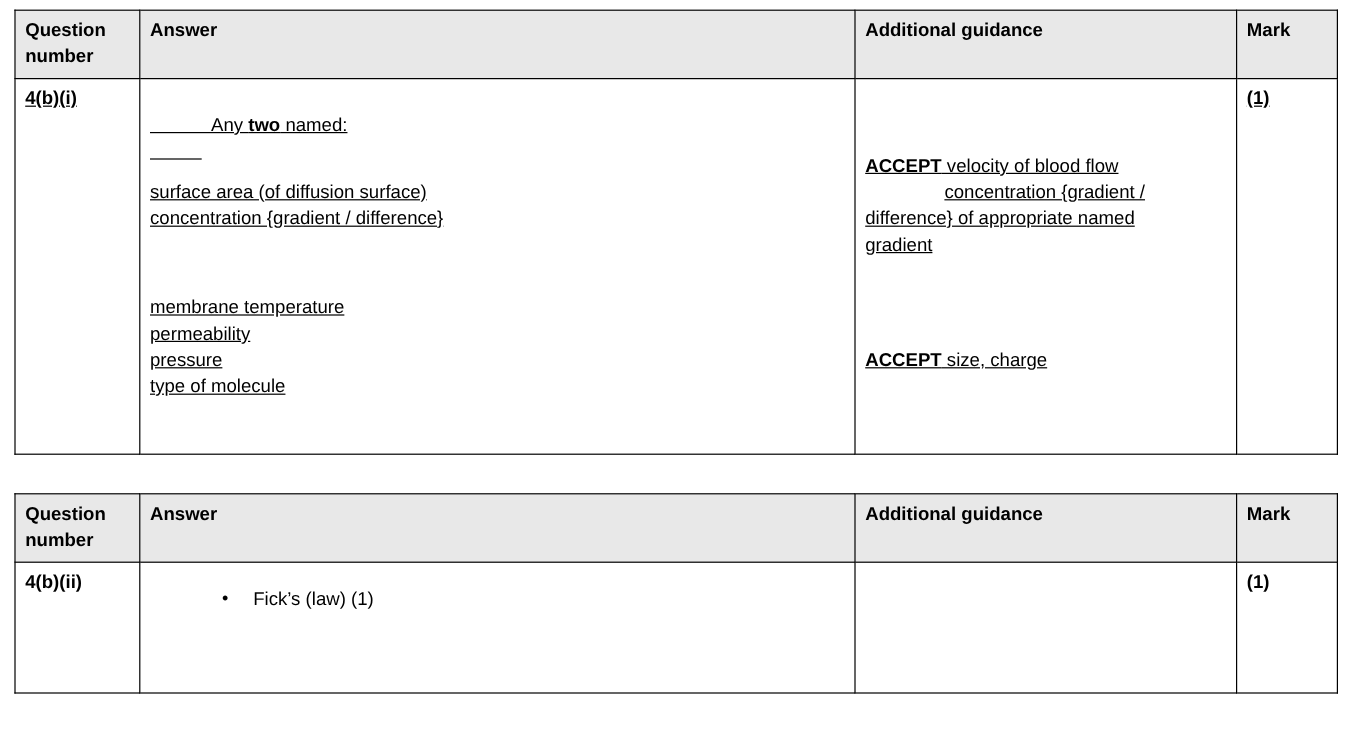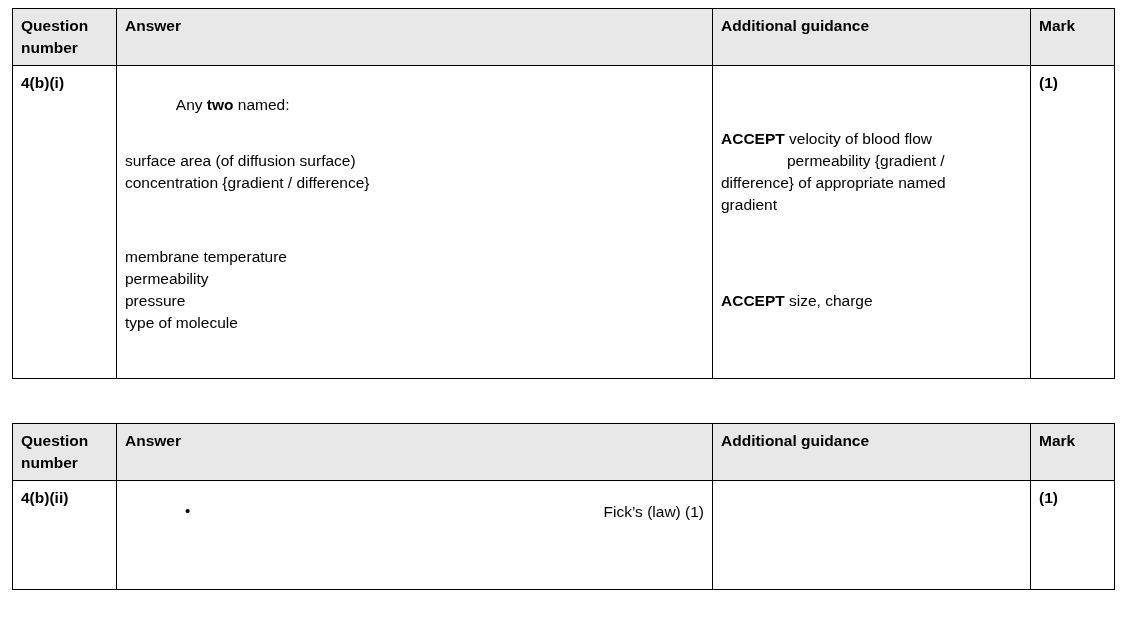--- a/index.html
+++ b/index.html
@@ -15,21 +15,21 @@
     position: relative;
   }
   .page {
     padding: 8px 10px 0 12px;
     box-sizing: border-box;
   }
   table.markscheme {
     border-collapse: collapse;
     table-layout: fixed;
     width: 1102px;
-    margin-bottom: 44px;
+    margin-bottom: 32px;
   }
   table.markscheme td, table.markscheme th {
     border: 1px solid #000000;
     vertical-align: top;
     padding: 6px 8px 6px 8px;
     font-size: 15.5px;
     line-height: 1.42;
     text-align: left;
   }
   thead td {
@@ -71,35 +71,34 @@
   }
   .mark-cell-2 {
     font-weight: bold;
     text-align: center;
     padding-top: 22px;
   }
   .bullet-list {
     margin: 0;
     padding: 14px 0 0 60px;
     list-style: none;
-    text-align: right;
   }
   .bullet-list li {
     position: relative;
     padding-left: 26px;
   }
   .bullet-list li:before {
     content: "\2022";
     position: absolute;
     left: 0;
     top: -1px;
     font-size: 15px;
   }
   .tall-row td { height: 96px; }
-  .row1 td { height: 300px; }
+  .row1 td { height: 300px; text-decoration: underline; }
   b { font-weight: bold; }
 </style>
 </head>
 <body>
 
 <div class="page">
 
   <table class="markscheme">
     <colgroup>
       <col class="col-qnum">
@@ -131,21 +130,21 @@
           <div class="gap-lg"></div>
           <div class="gap-sm"></div>
           <div class="line">membrane temperature</div>
           <div class="line">permeability</div>
           <div class="line">pressure</div>
           <div class="line">type of molecule</div>
         </td>
         <td class="guidance-cell">
           <div class="guid-block1">
             <div><b>ACCEPT</b><span> velocity of blood flow</span></div>
-            <div class="guid-indent">permeability {gradient /</div>
+            <div class="guid-indent">concentration {gradient /</div>
             <div>difference} of appropriate named</div>
             <div>gradient</div>
           </div>
           <div class="guid-block2">
             <b>ACCEPT</b><span> size, charge</span>
           </div>
         </td>
         <td class="mark-cell">(1)</td>
       </tr>
     </tbody>

